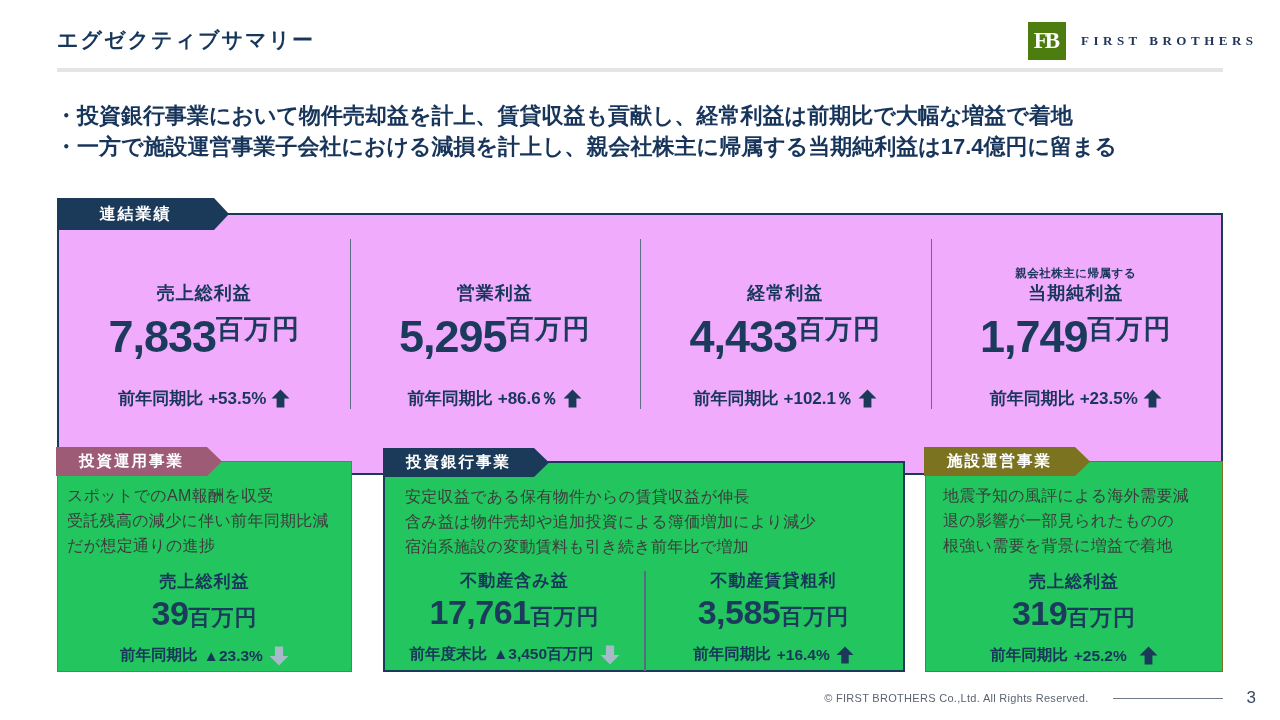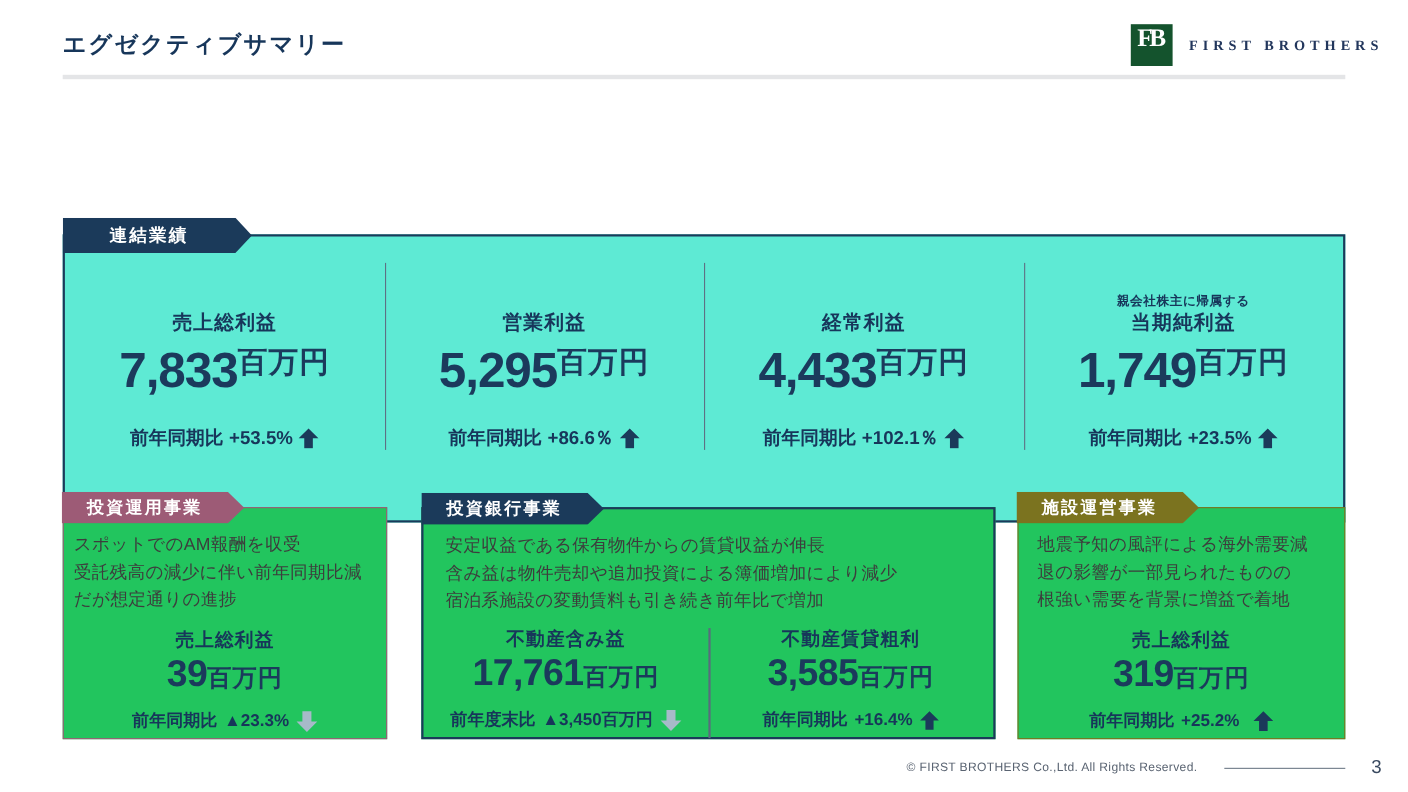--- a/index.html
+++ b/index.html
@@ -29,22 +29,22 @@
     width: 1166px; height: 4px;
     background: #e4e5e7;
   }
   .logo {
     position: absolute;
     left: 1028px; top: 22px;
     display: flex; align-items: center; gap: 15px;
   }
   .logo-mark {
     width: 38px; height: 38px;
-    background: #14532d;
-    display: flex; justify-content: center;
+    background: #4d7c0f;
+    display: flex; align-items: center; justify-content: center;
   }
   .logo-mark span {
     color: #ffffff;
     font-family: "Liberation Serif", serif;
     font-size: 23px;
     font-weight: bold;
     letter-spacing: -3px;
     padding-right: 3px;
   }
   .logo-text {
@@ -81,21 +81,21 @@
     clip-path: polygon(0 0, calc(100% - 15px) 0, 100% 50%, calc(100% - 15px) 100%, 0 100%);
   }
   .banner span { padding-right: 15px; letter-spacing: 2px; white-space: nowrap; }
 
   
   .con-box {
     position: absolute;
     left: 57px; top: 213px;
     width: 1166px; height: 262px;
     border: 2px solid #1b3a5a;
-    background: #5eead4;
+    background: #f0abfc;
   }
   .con-banner {
     top: -17px; left: -2px;
     width: 172px; height: 32px;
     background: #1b3a5a;
     font-size: 16px;
   }
   .con-sep {
     position: absolute;
     top: 24px;
@@ -277,20 +277,24 @@
 
   <div class="page-title">エグゼクティブサマリー</div>
   <div class="logo">
     <div class="logo-mark">
       <span>FB</span>
     </div>
     <div class="logo-text">FIRST BROTHERS</div>
   </div>
   <div class="title-rule"></div>
 
+  <div class="bullets">
+    <div class="bullet">・投資銀行事業において物件売却益を計上、賃貸収益も貢献し、経常利益は前期比で大幅な増益で着地</div>
+    <div class="bullet">・一方で施設運営事業子会社における減損を計上し、親会社株主に帰属する当期純利益は17.4億円に留まる</div>
+  </div>
 
   <div class="con-box">
     <div class="banner con-banner">
       <span>連結業績</span>
     </div>
     <div class="con-sep" style="left:25%"></div>
     <div class="con-sep" style="left:50%"></div>
     <div class="con-sep" style="left:75%"></div>
 
     <div class="con-cols">

